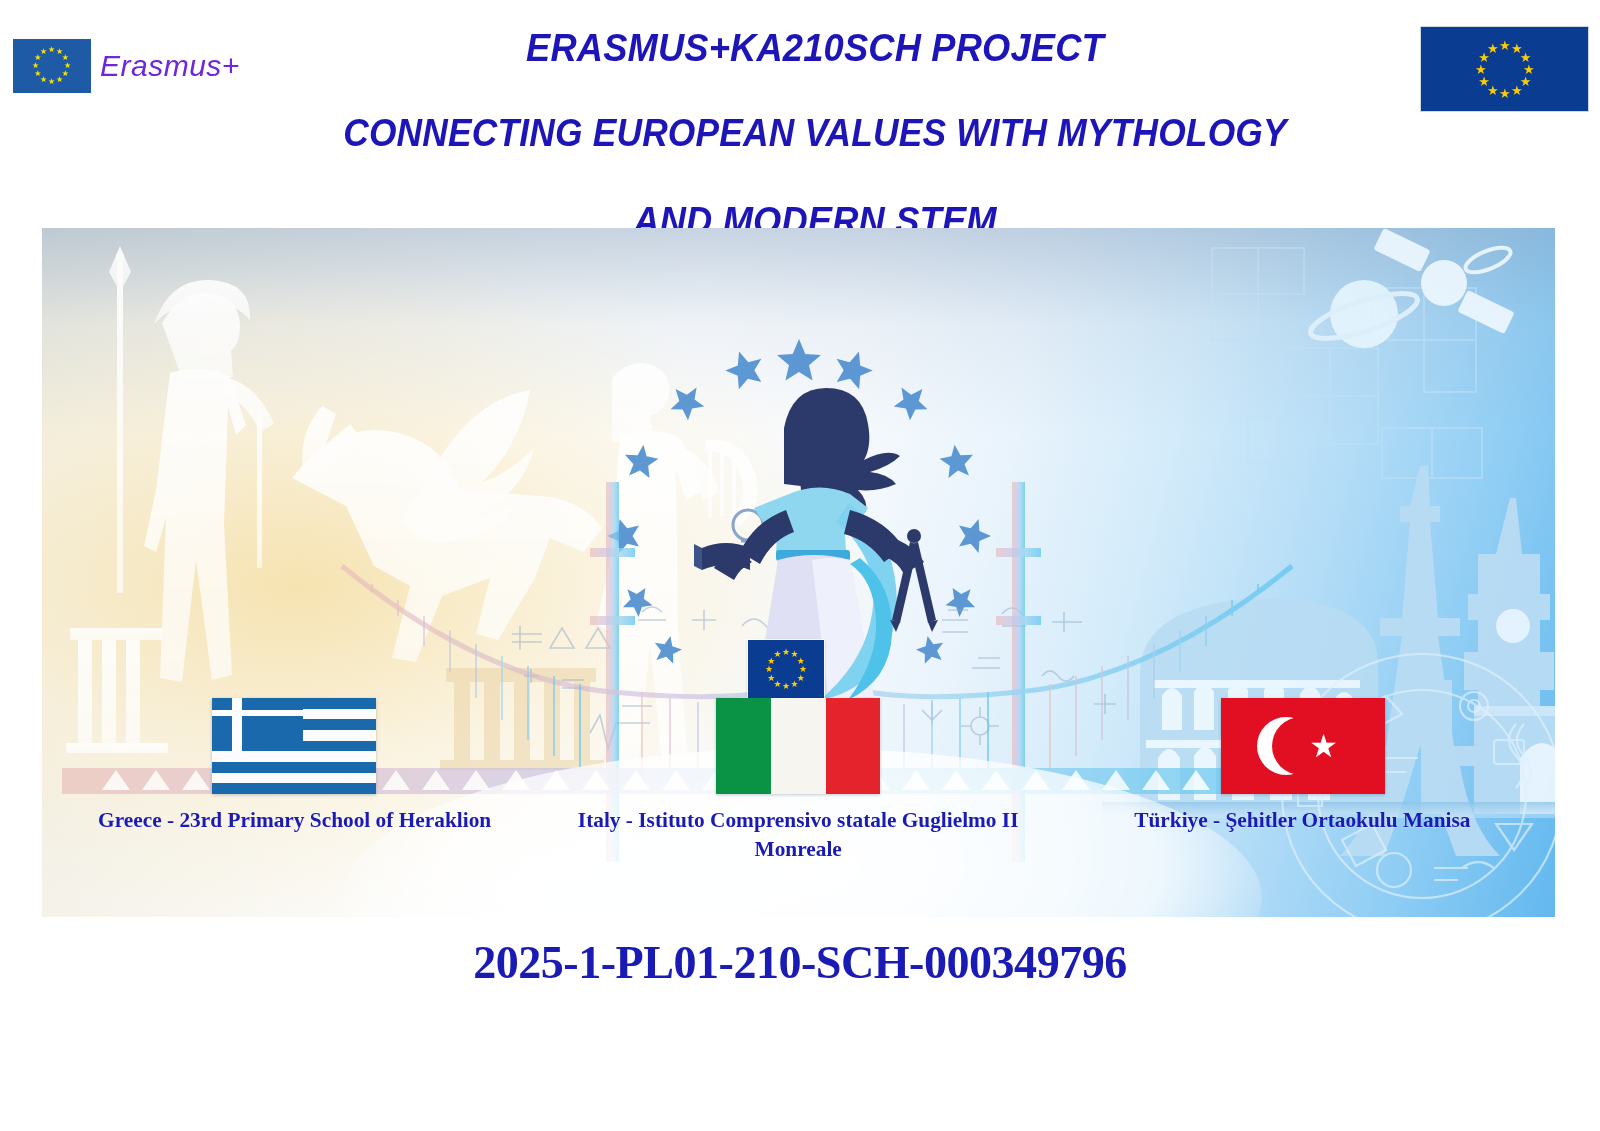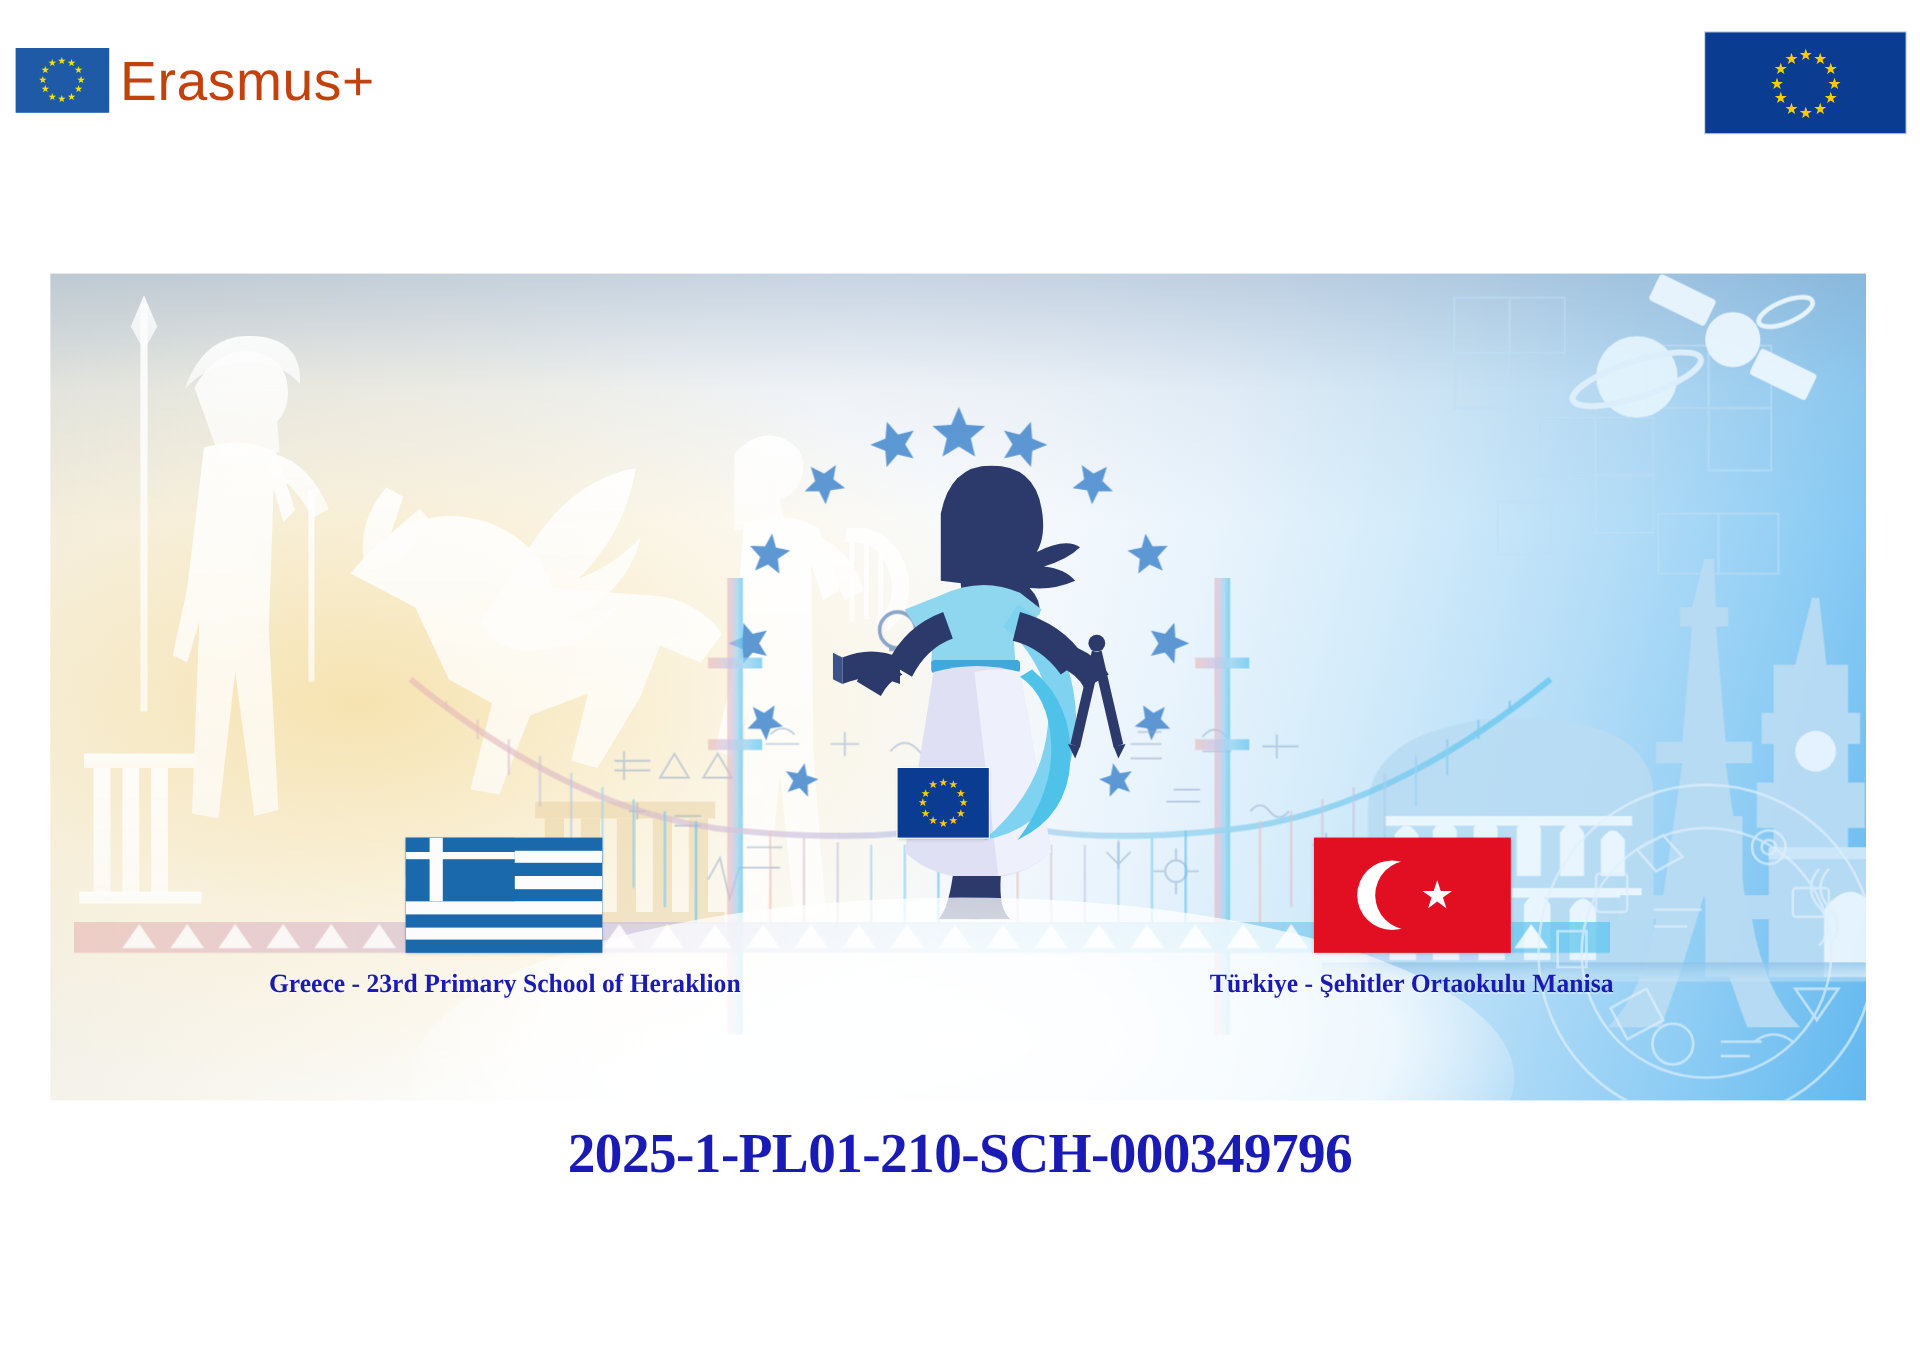--- a/index.html
+++ b/index.html
@@ -14,22 +14,23 @@
   
   #header{position:absolute;left:0;top:0;width:1600px;height:228px;}
 
   #erasmus-logo{position:absolute;left:14px;top:40px;display:flex;align-items:center;gap:10px;}
   #erasmus-flag{
     width:76px;height:52px;background:#1f5aa6;position:relative;
     box-shadow:0 0 0 1px #1f5aa6;
   }
   #erasmus-flag .st{position:absolute;color:#f5e400;font-size:8px;line-height:8px;}
   #erasmus-wordmark{
-    color:#c2410c;font-size:46px;letter-spacing:.5px;font-weight:400;
+    color:#6d28d9;font-size:30px;letter-spacing:.5px;font-weight:400;
     font-family:"Liberation Sans", sans-serif;
+    font-style:italic;
   }
 
   #eu-flag-top{
     position:absolute;right:12px;top:27px;width:167px;height:84px;
     background:#0a3d91;box-shadow:0 0 0 1px #cfd6e3;
   }
   .eustar{position:absolute;color:#ffcc00;font-size:13px;line-height:13px;}
 
   #title-block{
     position:absolute;left:250px;top:6px;width:1130px;
@@ -143,20 +144,25 @@
         <span class="st" style="left: 34px; top: 38px;">★</span>
         <span class="st" style="left: 26px; top: 35.8564px;">★</span>
         <span class="st" style="left: 20.1436px; top: 30px;">★</span>
         <span class="st" style="left: 18px; top: 22px;">★</span>
         <span class="st" style="left: 20.1436px; top: 14px;">★</span>
         <span class="st" style="left: 26px; top: 8.14359px;">★</span>
       </div>
     <div id="erasmus-wordmark">Erasmus+</div>
   </div>
 
+  <div id="title-block">
+    <div class="title-line" id="title-line-1">ERASMUS+KA210SCH PROJECT</div>
+    <div class="title-line" id="title-line-2">CONNECTING EUROPEAN VALUES WITH MYTHOLOGY</div>
+    <div class="title-line" id="title-line-3">AND MODERN STEM</div>
+  </div>
 
   <div id="eu-flag-top">
       <span class="eustar" style="left: 78px; top: 12px;">★</span>
       <span class="eustar" style="left: 90px; top: 15.2154px;">★</span>
       <span class="eustar" style="left: 98.7846px; top: 24px;">★</span>
       <span class="eustar" style="left: 102px; top: 36px;">★</span>
       <span class="eustar" style="left: 98.7846px; top: 48px;">★</span>
       <span class="eustar" style="left: 90px; top: 56.7846px;">★</span>
       <span class="eustar" style="left: 78px; top: 60px;">★</span>
       <span class="eustar" style="left: 66px; top: 56.7846px;">★</span>
@@ -526,20 +532,28 @@
         <div class="s" style="top:55.55%"></div>
         <div class="s" style="top:77.77%"></div>
         <div class="canton">
           <div class="cv"></div>
             <div class="ch"></div>
         </div>
       </div>
       <div class="plabel">Greece - 23rd Primary School of Heraklion</div>
     </div>
 
+    <div class="partner">
+      <div class="pflag fl-it">
+        <i style="background:#0a9245"></i>
+          <i style="background:#f7f5ef"></i>
+          <i style="background:#e5232c"></i>
+      </div>
+      <div class="plabel">Italy - Istituto Comprensivo statale Guglielmo II Monreale</div>
+    </div>
 
     <div class="partner">
       <div class="pflag fl-tr">
         <div class="moon"></div>
           <div class="moon2"></div>
           <div class="star">★</div>
       </div>
       <div class="plabel">Türkiye - Şehitler Ortaokulu Manisa</div>
     </div>
 

